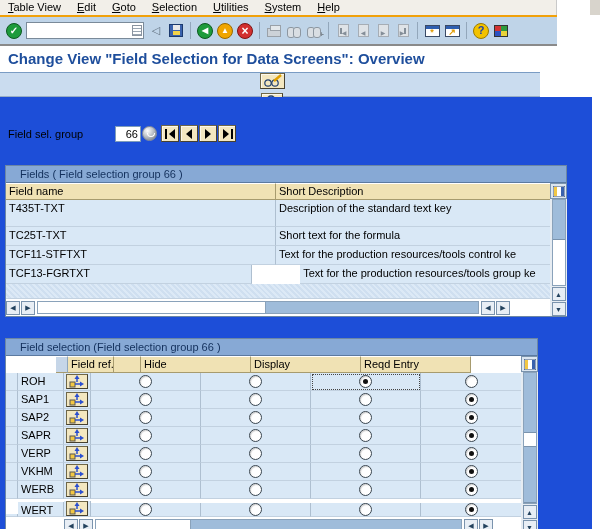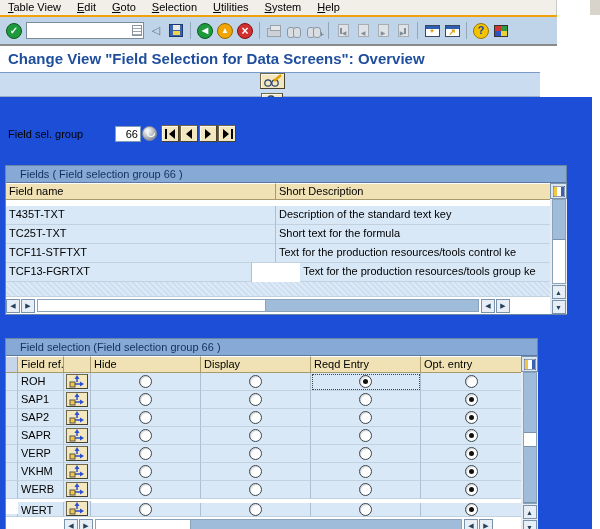--- a/index.html
+++ b/index.html
@@ -339,21 +339,21 @@
     <div class="sap-table" style="left:5px; top:68px; width:562px;">
       <div class="tbl-title">Fields  ( Field selection group  66 )</div>
       <div class="tbl-body">
         <div class="tbl-left" style="width:544px;">
           <div class="tbl-head">
             <div class="hcell ft-c1">Field name</div>
             <div class="hcell ft-c2" style="border-right:none;">Short Description</div>
           </div>
           <div id="fields-rows">
 
-          <div class="trow" style="height:19px;margin-top:6px;">
+          <div class="trow" style="height:27px;">
                 <div class="cell ft-c1">T435T-TXT</div>
                 <div class="cell ft-c2" style="border-right:none;">Description of the standard text key</div>
               </div>
               <div class="trow" style="height:19px;">
                 <div class="cell ft-c1">TC25T-TXT</div>
                 <div class="cell ft-c2" style="border-right:none;">Short text for the formula</div>
               </div>
               <div class="trow" style="height:19px;">
                 <div class="cell ft-c1">TCF11-STFTXT</div>
                 <div class="cell ft-c2" style="border-right:none;">Text for the production resources/tools control ke</div>
@@ -396,21 +396,20 @@
       <div class="tbl-title">Field selection (Field selection group  66 )</div>
       <div class="tbl-body">
         <div class="tbl-left" style="width:515px;">
           <div class="tbl-head">
             <div class="hcell sel-head fs-sel"></div>
             <div class="hcell fs-ref">Field ref.</div>
             <div class="hcell fs-btn"></div>
             <div class="hcell fs-opt">Hide</div>
             <div class="hcell fs-opt">Display</div>
             <div class="hcell fs-opt">Reqd Entry</div>
-            <div class="hcell fs-opt2" style="border-right:none;">Opt. entry</div>
           </div>
           <div id="sel-rows">
 
           <div class="trow" style="height:18px;">
                 <div class="cell fs-sel"></div>
                 <div class="cell fs-ref">ROH</div>
                 <div class="cell fs-btn center">
                   <span class="choose-btn">
                     <svg width="16" height="13">
                       <rect x="1" y="7" width="5" height="5" fill="#f2c744" stroke="#555"></rect>

